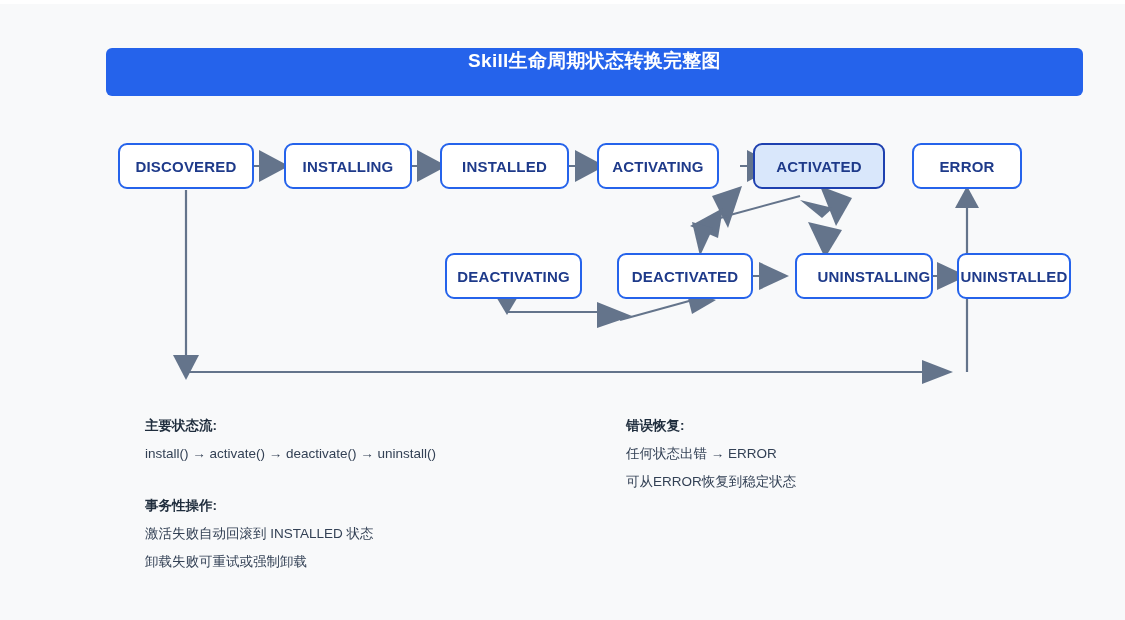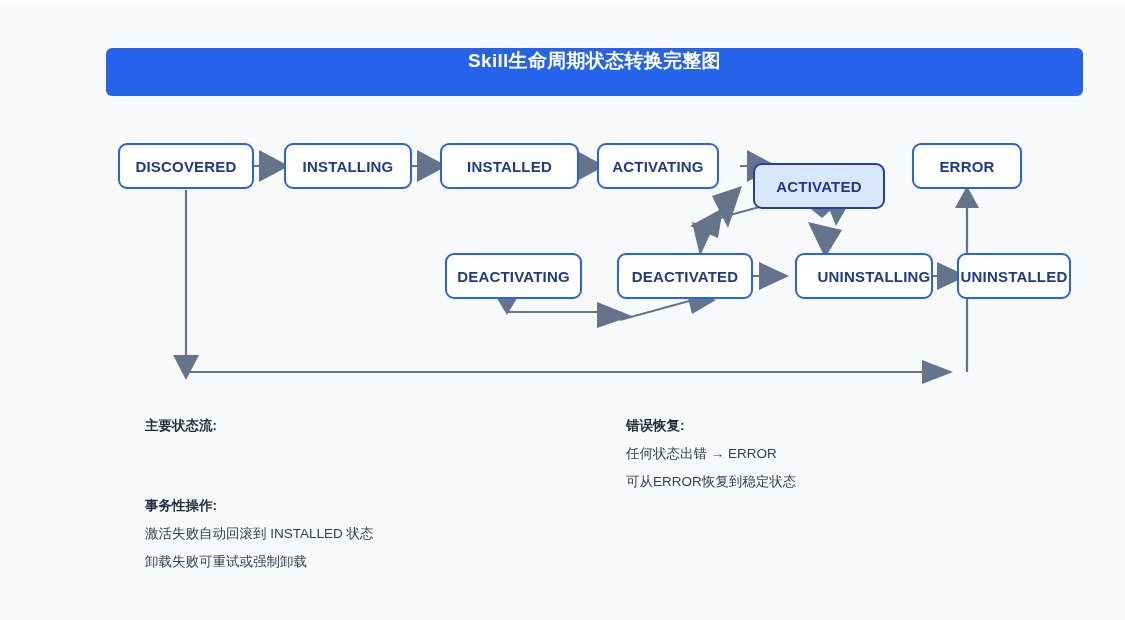--- a/index.html
+++ b/index.html
@@ -68,21 +68,20 @@
     justify-content: center;
     color: #1e3a8a;
     font-size: 15px;
     font-weight: bold;
     letter-spacing: 0.2px;
     white-space: nowrap;
   }
   .node.highlight {
     background: #d9e7fb;
     border-color: #1e40af;
-    margin-top: 20px;
   }
 
   
   .legend-block {
     position: absolute;
     color: #334155;
     font-size: 13.5px;
     line-height: 28px;
   }
   .legend-block .lg-head {
@@ -175,21 +174,21 @@
   </svg>
 
   <div class="node" style="left:118px; top:143px; width:136px; height:46px;">
     <span>DISCOVERED</span>
   </div>
 
   <div class="node" style="left:284px; top:143px; width:128px; height:46px;">
     <span>INSTALLING</span>
   </div>
 
-  <div class="node" style="left:440px; top:143px; width:139px; height:46px;">
+  <div class="node" style="left:440px; top:143px; width:129px; height:46px;">
     <span>INSTALLED</span>
   </div>
 
   <div class="node" style="left:597px; top:143px; width:122px; height:46px;">
     <span>ACTIVATING</span>
   </div>
 
   <div class="node highlight" style="left:753px; top:143px; width:132px; height:46px;">
     <span>ACTIVATED</span>
   </div>
@@ -209,20 +208,21 @@
   <div class="node" style="left:795px; top:253px; width:138px; height:46px;padding-left:20px;">
     <span>UNINSTALLING</span>
   </div>
 
   <div class="node" style="left:957px; top:253px; width:114px; height:46px;">
     <span>UNINSTALLED</span>
   </div>
 
   <div class="legend-block" style="left:145px; top:412px;">
     <div class="lg-head">主要状态流:</div>
+    <div class="lg-line">install() → activate() → deactivate() → uninstall()</div>
   </div>
 
   <div class="legend-block" style="left:145px; top:492px;">
     <div class="lg-head">事务性操作:</div>
     <div class="lg-line">激活失败自动回滚到 INSTALLED 状态</div>
     <div class="lg-line">卸载失败可重试或强制卸载</div>
   </div>
 
   <div class="legend-block" style="left:626px; top:412px;">
     <div class="lg-head">错误恢复:</div>

